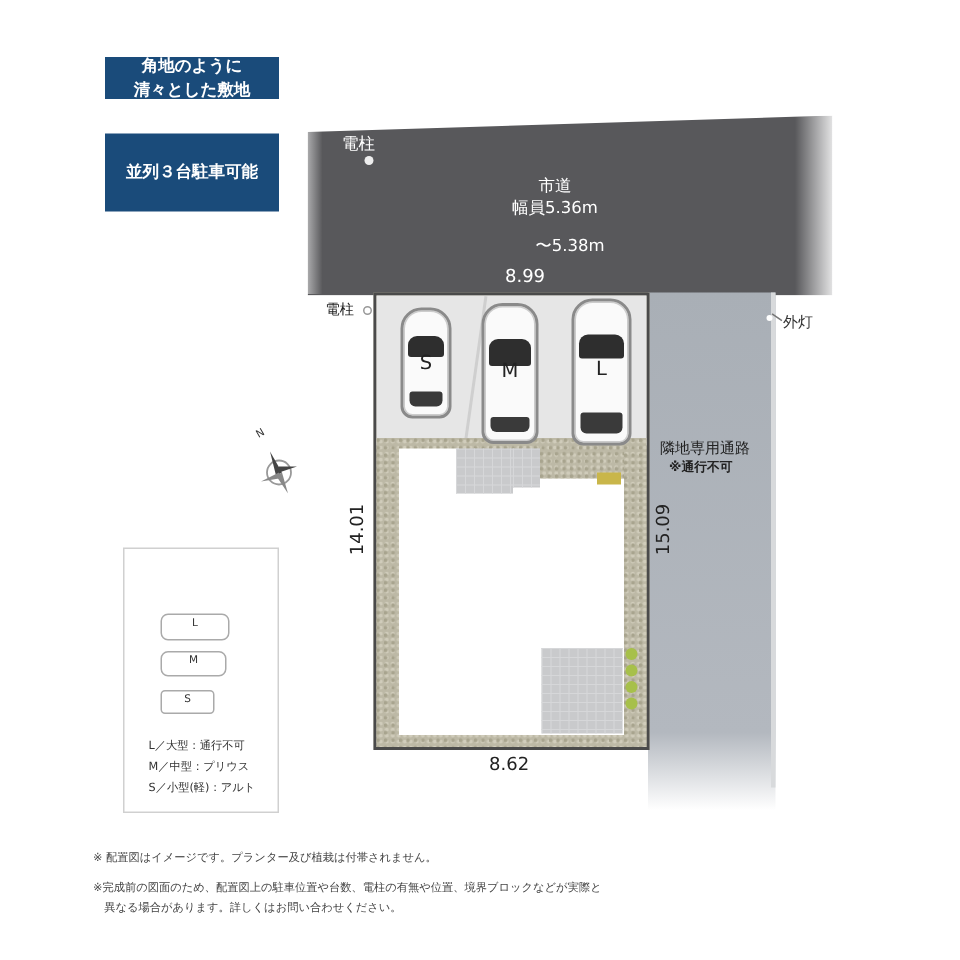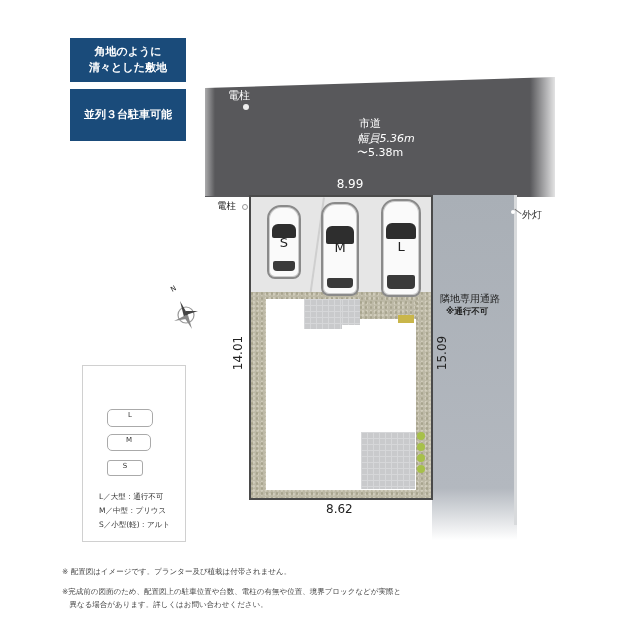--- a/index.html
+++ b/index.html
@@ -4,21 +4,21 @@
 <style>
   html, body { margin: 0; padding: 0; background: #ffffff; }
   body { width: 640px; height: 640px; position: relative; overflow: hidden;
          font-family: "DejaVu Sans", "Liberation Sans", sans-serif; color: #333; }
   .abs { position: absolute; }
 
   
   .badge { position: absolute; left: 70px; width: 116px; background: #1a4b7a; color: #fff;
            font-size: 11px; font-weight: bold; text-align: center; line-height: 16px;
            display: flex; align-items: center; justify-content: center; flex-direction: column; }
-  .badge1 { top: 38px; height: 44px; }
+  .badge1 { top: 38px; height: 28px; }
   .badge2 { top: 89px; height: 52px; }
 
   
   .road { position: absolute; left: 205px; top: 77px; width: 350px; height: 120px; background: #58585b;
           clip-path: polygon(0 11px, 100% 0, 100% 100%, 0 100%); }
   .road-fade-l { position: absolute; left: 195px; top: 86px; width: 20px; height: 110px;
                  background: linear-gradient(to right, #ffffff, rgba(255,255,255,0)); }
   .road-fade-r { position: absolute; left: 530px; top: 76px; width: 30px; height: 122px;
                  background: linear-gradient(to left, #ffffff, rgba(255,255,255,0)); }
   .road-text { position: absolute; color: #fff; font-size: 11px; text-align: center; line-height: 15px; }
@@ -80,22 +80,22 @@
 <div class="badge badge2">
   <span>並列３台駐車可能</span>
 </div>
 
 <div class="road"></div>
 <div class="road-fade-l"></div>
 <div class="road-fade-r"></div>
 <div class="road-text" style="left:228px; top:88px;">電柱</div>
 <div class="pole-dot" style="left:243px; top:104px;"></div>
 <div class="road-text" style="left:320px; top:116px; width:100px;">市道</div>
-<div class="road-text" style="left:336px; top:131px; width:100px;font-style:italic;">幅員5.36m</div>
-<div class="road-text" style="left:330px; top:145px; width:100px;">〜5.38m</div>
+<div class="road-text" style="left:320px; top:131px; width:100px;">幅員5.36m</div>
+<div class="road-text" style="left:330px; top:156px; width:100px;">〜5.38m</div>
 <div class="road-text" style="left:320px; top:177px; width:60px; font-size:12px;">8.99</div>
 
 <div class="path"></div>
 <div class="path-edge"></div>
 <div class="abs" style="left:511px; top:210px; width:4px; height:4px; border-radius:50%; background:#fff;"></div>
 <div class="abs" style="left:514px; top:211px; width:8px; height:1px; background:#777; transform:rotate(35deg);"></div>
 <div class="abs" style="left:522px; top:208px; font-size:10px;">外灯</div>
 <div class="abs" style="left:440px; top:292px; font-size:10px; color:#222;">隣地専用通路</div>
 <div class="abs" style="left:446px; top:306px; font-size:8.5px; color:#222;font-weight:bold;">※通行不可</div>
 

